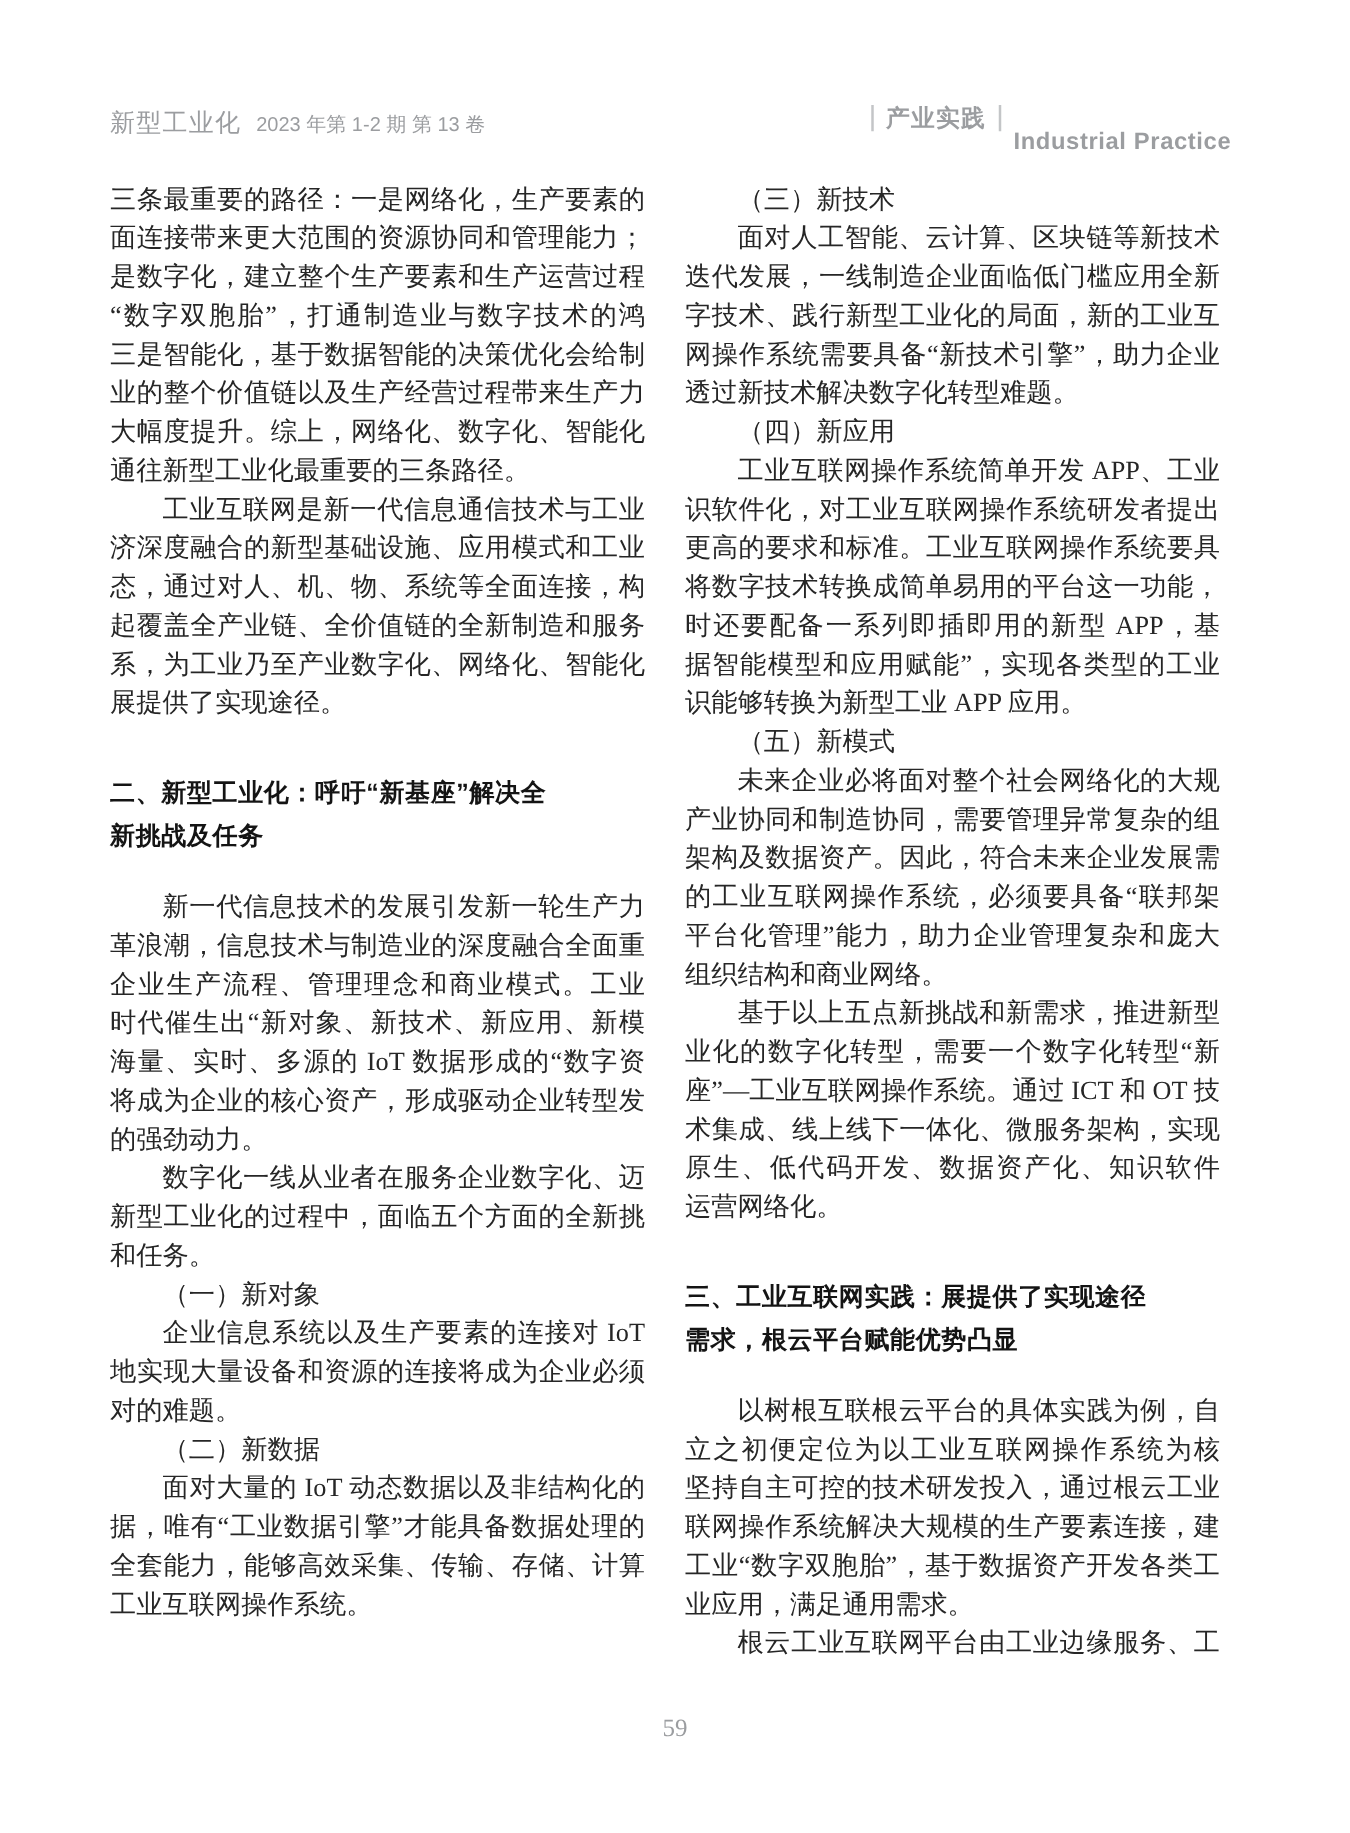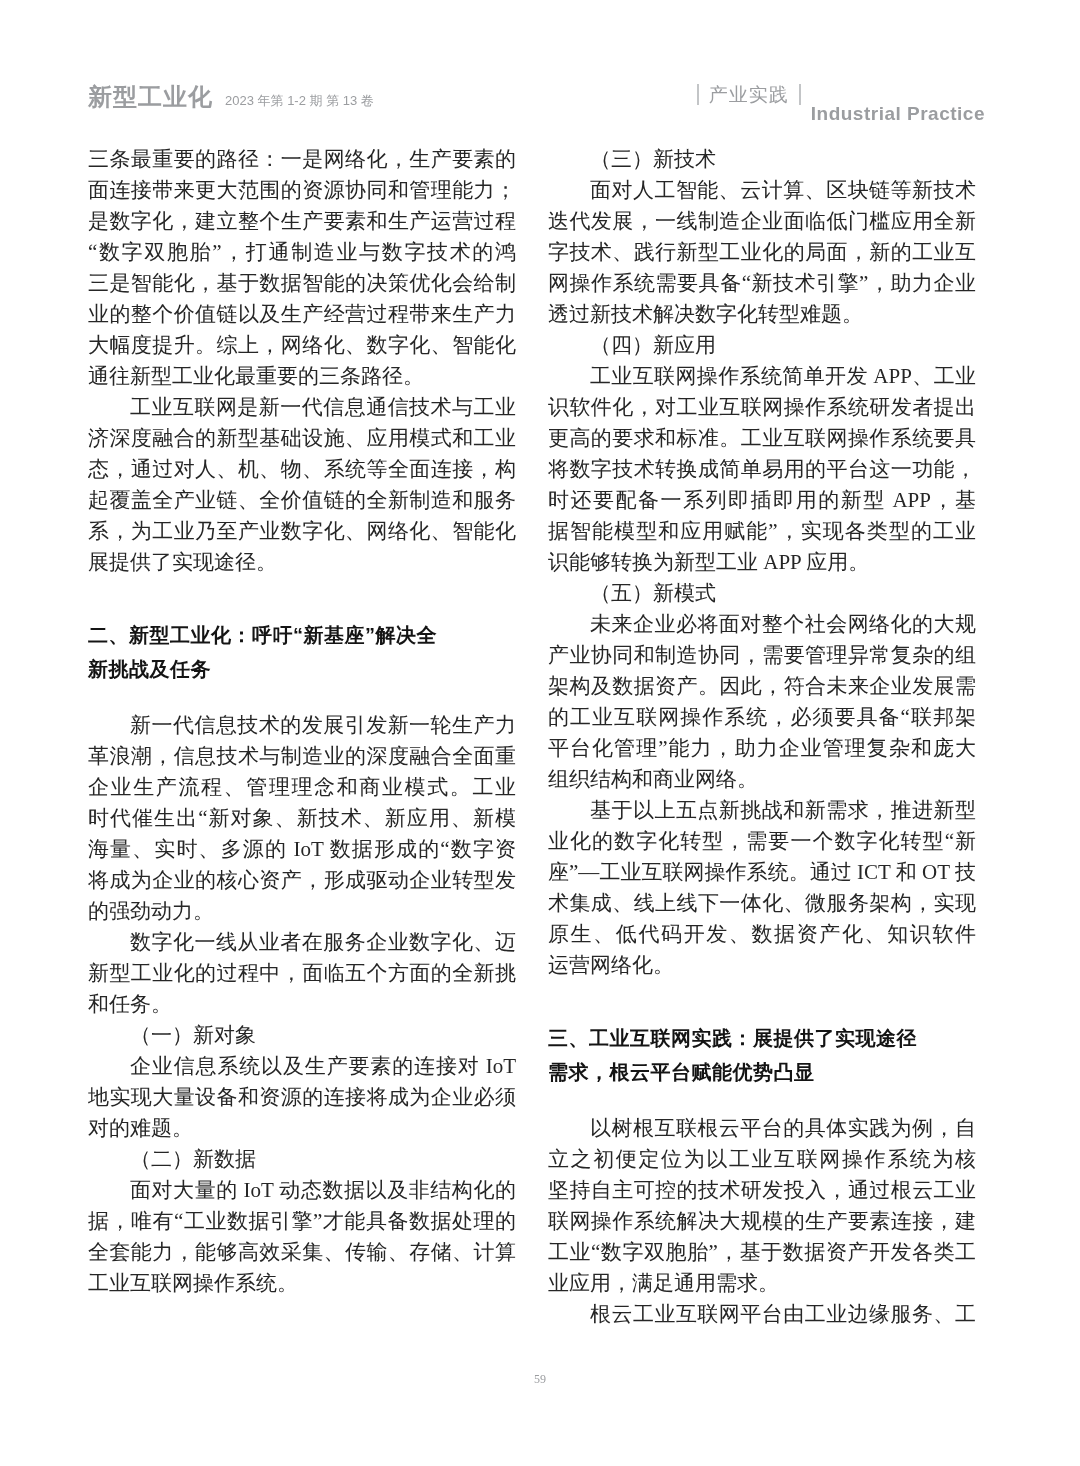--- a/index.html
+++ b/index.html
@@ -13,25 +13,25 @@
     overflow:hidden;
   }
   
   .header{
     position:absolute;left:88px;right:95px;top:64px;
     display:flex;justify-content:space-between;align-items:baseline;
     color:var(--gray,#9b9da0);
     font-family:"Liberation Sans","DejaVu Sans",sans-serif;
   }
   .header-left{display:flex;align-items:baseline;gap:12px;}
-  .journal-title{font-size:24px;font-weight:bold;letter-spacing:1px;}
-  .issue-info{font-size:13px;}
+  .journal-title{font-size:20px;font-weight:normal;letter-spacing:1px;}
+  .issue-info{font-size:16px;}
   .header-right{display:flex;align-items:center;gap:10px;font-size:19px;}
   .vbar{width:2px;height:21px;background:#c3c5c7;display:inline-block;}
-  .section-zh{font-weight:normal;letter-spacing:1px;}
+  .section-zh{font-weight:bold;letter-spacing:1px;}
   .section-en{font-weight:600;letter-spacing:0.5px;margin-top:39px;}
   
   .col{
     position:absolute;top:144px;width:428px;
     font-size:21px;line-height:31px;
   }
   .col-left{left:88px;}
   .col-right{left:548px;}
   .para,.sub{margin:0;}
   .line{height:31px;overflow:hidden;}
@@ -39,21 +39,21 @@
   .line.i{text-indent:42px;}
   .heading{
     font-family:"Liberation Sans","DejaVu Sans",sans-serif;
     font-weight:bold;color:var(--heading,#141414);
     font-size:20px;line-height:34px;
     margin:40px 0 24px 0;letter-spacing:0.5px;
   }
   
   .page-num{
     position:absolute;left:0;right:0;top:1372px;
-    text-align:center;font-size:12px;color:var(--gray,#9b9da0);
+    text-align:center;font-size:20px;color:var(--gray,#9b9da0);
     font-family:"Liberation Serif","DejaVu Serif",serif;
   }
 </style>
 </head>
 <body>
 
 <div class="page" style="--paper: #ffffff; --gray: #9b9da0; --body: #262626; --heading: #141414;">
 
   <div class="header">
     <div class="header-left">

